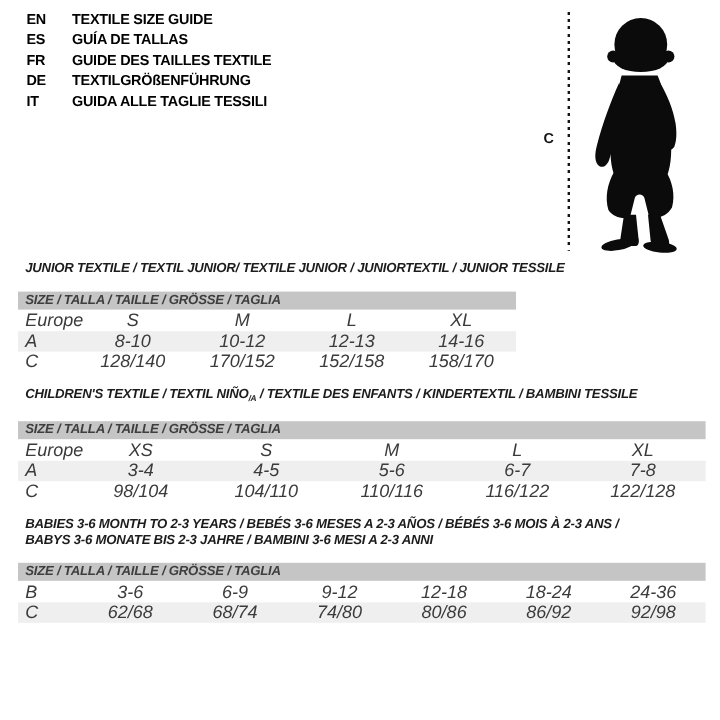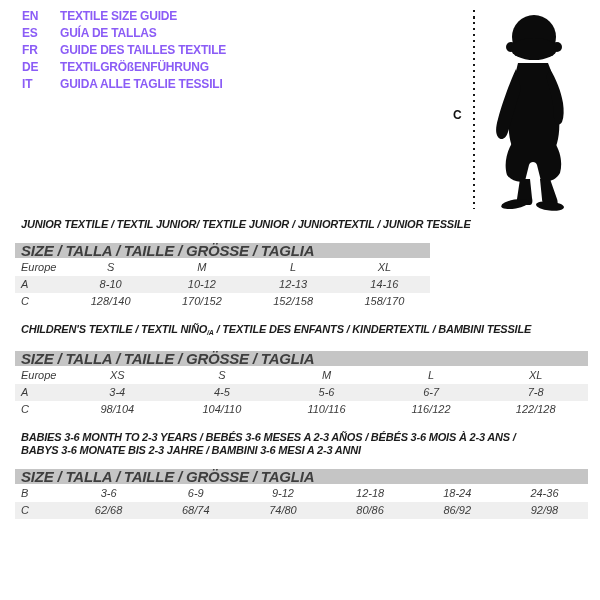--- a/index.html
+++ b/index.html
@@ -9,21 +9,21 @@
     font-family:"Liberation Sans", sans-serif;
     color:#3b3b3b;
     position:relative;
     overflow:hidden;
   }
   .page { position:absolute; inset:0; }
 
   
   .lang-list { position:absolute; top:8px; left:22px; }
   .lang-row { display:flex; font-weight:bold; font-size:12px; line-height:17px;
-              color:#8b5cf6; letter-spacing:-0.2px; }
+              color:#000000; letter-spacing:-0.2px; }
   .lang-code { width:38px; }
 
   
   .figure { position:absolute; top:8px; right:0; width:160px; height:205px; }
   .dash-line { position:absolute; left:33px; top:2px; width:2px; height:199px;
                background:repeating-linear-gradient(to bottom,#161616 0 2.5px, transparent 2.5px 6px); }
   .figure-label { position:absolute; left:13px; top:100px; font-weight:bold;
                   font-size:12px; color:#111; }
   .silhouette { position:absolute; left:46px; top:1px; }
 
@@ -31,24 +31,24 @@
   .tables-area { position:absolute; top:212px; left:15px; right:12px;font-style:italic; }
   .size-section + .size-section { margin-top:13px; }
   .size-section:first-child .section-title { margin-top:6px; }
   .section-title { font-size:11px; font-weight:bold; color:#1c1c1c;
                    margin-left:6px; line-height:13px; letter-spacing:-0.2px; }
   .title-line { white-space:nowrap; }
   .sub { font-size:7px; vertical-align:-2px; }
 
   .size-table { margin-top:12px; width:573px; }
   .size-section.partial .size-table { width:415px; }
-  .header-bar { background:#c5c5c5; color:#3e3e3e; font-weight:bold; font-size:15px;
+  .header-bar { background:#c5c5c5; color:#3e3e3e; font-weight:bold; font-size:11px;
                 height:15px; line-height:15px; padding-left:6px; margin-bottom:1px;
                 letter-spacing:-0.2px; }
-  .t-row { display:flex; height:17px; line-height:17px; font-size:11px; color:#3b3b3b; }
+  .t-row { display:flex; height:17px; line-height:17px; font-size:15px; color:#3b3b3b; }
   .t-row.shaded { background:#efefef; }
   .row-label { width:50px; padding-left:6px; }
   .cell { flex:1; text-align:center; }
 
   
   .notes { margin-top:24px; margin-left:6px; }
   .note-line { font-size:11px; font-weight:bold; color:#1c1c1c; line-height:17px;
                letter-spacing:-0.2px; }
 </style>
 </head>

